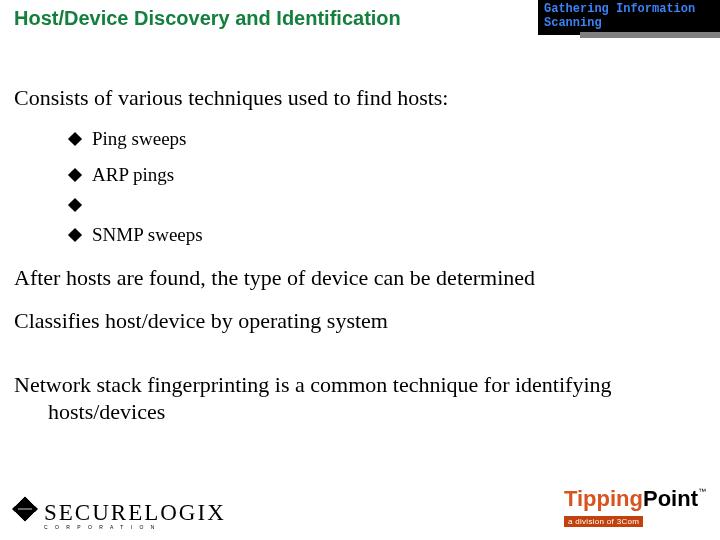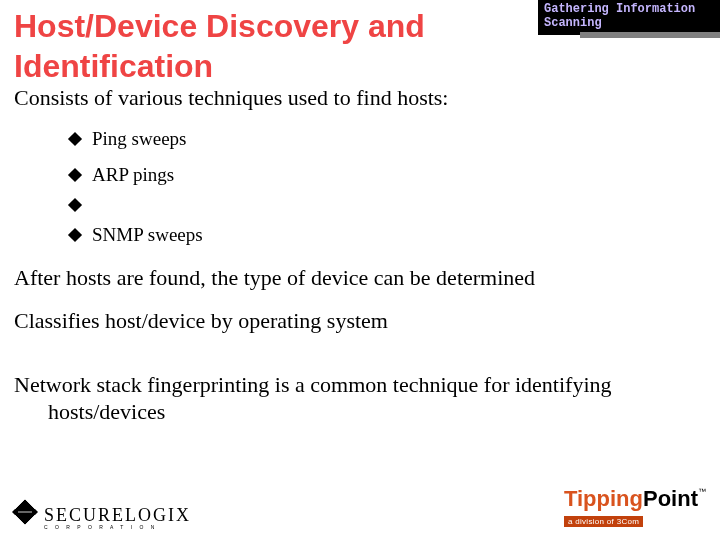--- a/index.html
+++ b/index.html
@@ -5,21 +5,21 @@
   * { margin: 0; padding: 0; box-sizing: border-box; }
   html, body { width: 720px; height: 540px; background: #fff; font-family: "Times New Roman", Times, serif; color: #000; overflow: hidden; }
   .slide { position: relative; width: 720px; height: 540px; }
 
   
   .topic-tab {
     position: absolute;
     top: 0; right: 0;
     width: 182px;
     background: #000;
-    color: #c4b5fd;
+    color: #3b82f6;
     font-family: "Courier New", monospace;
     font-size: 12px;
     font-weight: bold;
     line-height: 1.2;
     padding: 2px 6px 4px 6px;
   }
   .tab-under {
     position: absolute;
     top: 32px;
     right: 0;
@@ -28,23 +28,23 @@
     background: #808080;
   }
 
   .title {
     position: absolute;
     top: 6px;
     left: 14px;
     width: 480px;
     font-family: Verdana, Geneva, sans-serif;
     font-weight: bold;
-    font-size: 32px;
+    font-size: 20px;
     line-height: 1.25;
-    color: #ef4444;
+    color: #15803d;
   }
 
   .body {
     position: absolute;
     top: 84px;
     left: 14px;
     width: 692px;
     font-size: 22px;
     font-family: "Times New Roman", Times, serif;
   }
@@ -70,21 +70,21 @@
     position: absolute;
     left: 10px;
     bottom: 10px;
     display: flex;
     align-items: center;
     gap: 4px;
   }
   .sl-mark svg { display: block; }
   .sl-text {
     font-family: "Times New Roman", serif;
-    font-size: 18px;
+    font-size: 23px;
     letter-spacing: 2px;
     margin-top: 12px;
   }
   .sl-text .sc { font-variant: small-caps; }
   .sl-sub {
     font-size: 5px;
     letter-spacing: 3px;
     margin-top: -2px;
     font-family: Arial, sans-serif;
   }

